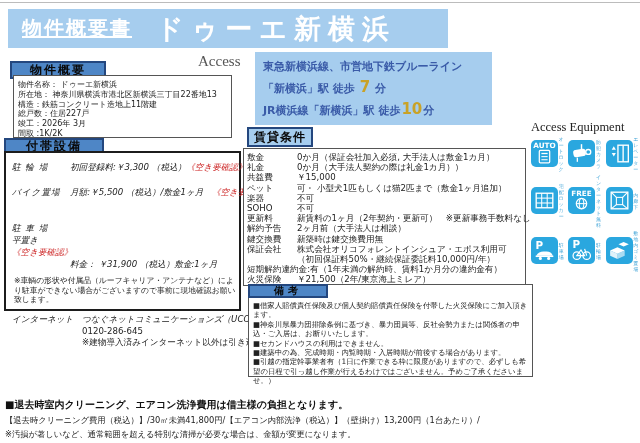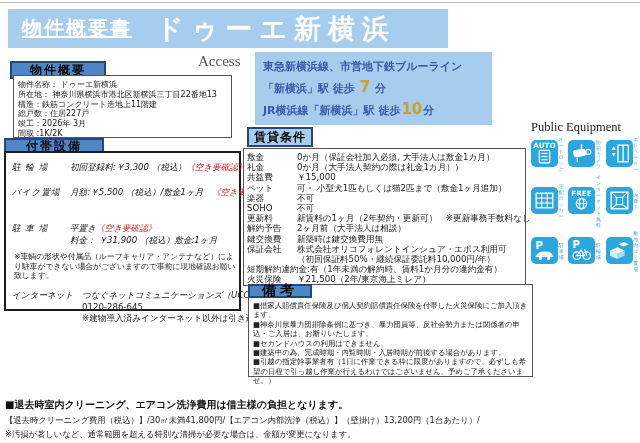--- a/index.html
+++ b/index.html
@@ -24,21 +24,21 @@
   .access-box p{margin:0;font-size:11px;font-weight:bold;color:var(--access-text,#3a5ba8);
           line-height:21px;white-space:nowrap;}
   .walk-num{font-size:15px;font-weight:bold;color:var(--walk-minutes,#c9a227);padding:0 1px;}
 
   
   .tab{box-sizing:border-box;border:2px solid #24477e;background:var(--tab-bg,#4e86c6);
        font-weight:bold;color:#0a0a0a;text-align:center;display:flex;align-items:center;justify-content:center;}
   .tab-overview{left:10px;top:61px;width:96px;height:18px;font-size:12px;letter-spacing:2px;}
   .tab-facilities{left:4px;top:138px;width:100px;height:17px;font-size:12px;letter-spacing:2px;}
   .tab-rental{left:247px;top:127px;width:66px;height:20px;font-size:12px;background:var(--tab-bg-light,#a6cdee);letter-spacing:1px;}
-  .tab-remarks{position:absolute;left:-1px;top:-1px;width:64px;height:14px;font-size:14px;letter-spacing:4px;}
+  .tab-remarks{position:absolute;left:-1px;top:-1px;width:80px;height:14px;font-size:10px;letter-spacing:4px;}
 
   
   .overview-box{left:13px;top:75px;width:219px;height:63px;border:1px solid #555;background:#fff;
        box-sizing:border-box;padding:4px 3px 0 4px;}
   .overview-box div{font-size:8px;line-height:9.8px;white-space:nowrap;color:#222;}
 
   
   .facilities-box{left:4px;top:151px;width:237px;height:160px;border:2px solid #1c1c1c;background:#fff;
        box-sizing:border-box;padding:9px 3px 0 6px;font-size:8.6px;color:#222;}
   .fac-row{display:flex;white-space:nowrap;font-style:italic;}
@@ -108,21 +108,21 @@
     <div class="fac-row">
       <span class="fac-lbl">駐 輪 場</span>
       <span>初回登録料:￥3,300 （税込）</span>
       <span class="red">《空き要確認》</span>
     </div>
     <div class="fac-row" style="margin-top:13px;">
       <span class="fac-lbl">バイク置場</span>
       <span>月額:￥5,500 （税込）/敷金1ヶ月　</span>
       <span class="red">《空き要確認》</span>
     </div>
-    <div class="fac-row" style="margin-top:24px;">
+    <div class="fac-row" style="margin-top:24px;flex-direction:column;">
       <span class="fac-lbl">駐 車 場</span>
       <span>平置き</span>
       <span class="red">《空き要確認》</span>
     </div>
     <div class="fac-row">
       <span class="fac-lbl"></span>
       <span>料金： ￥31,900 （税込）敷金:1ヶ月</span>
     </div>
     <div class="fac-caution">※車輌の形状や付属品（ルーフキャリア・アンテナなど）により駐車ができない場合がございますので事前に現地確認お願い致します。</div>
     <div class="fac-row fac-inet">
@@ -192,21 +192,21 @@
     <div class="tab tab-remarks">備考</div>
     <ul>
       <li>■借家人賠償責任保険及び個人契約賠償責任保険を付帯した火災保険にご加入頂きます。</li>
       <li>■神奈川県暴力団排除条例に基づき、暴力団員等、反社会勢力または関係者の申込・ご入居は、お断りいたします。</li>
       <li>■セカンドハウスの利用はできません。</li>
       <li class="red">■建築中の為、完成時期・内覧時期・入居時期が前後する場合があります。</li>
       <li class="red">■引越の指定幹事業者有（1日に作業できる枠に限度がありますので、必ずしも希望の日程で引っ越し作業が行えるわけではございません。予めご了承くださいませ。）</li>
     </ul>
   </div>
 
-  <div class="abs pe-label">Public Equipment</div>
+  <div class="abs pe-label">Access Equipment</div>
   <div class="abs pe-grid">
     <div class="pe-item">
       <span class="pe-icon">
         <svg width="27" height="27" viewBox="0 0 26 26">
             <text x="13" y="8" font-size="7" font-weight="bold" fill="#fff" text-anchor="middle">AUTO</text>
             <rect x="8" y="10" width="10" height="12" rx="1" fill="none" stroke="#fff" stroke-width="1.2"></rect>
             <line x1="10" y1="13" x2="16" y2="13" stroke="#fff" stroke-width="1.2"></line>
             <line x1="10" y1="16" x2="16" y2="16" stroke="#fff" stroke-width="1"></line>
             <line x1="10" y1="19" x2="16" y2="19" stroke="#fff" stroke-width="1"></line>
           </svg>

